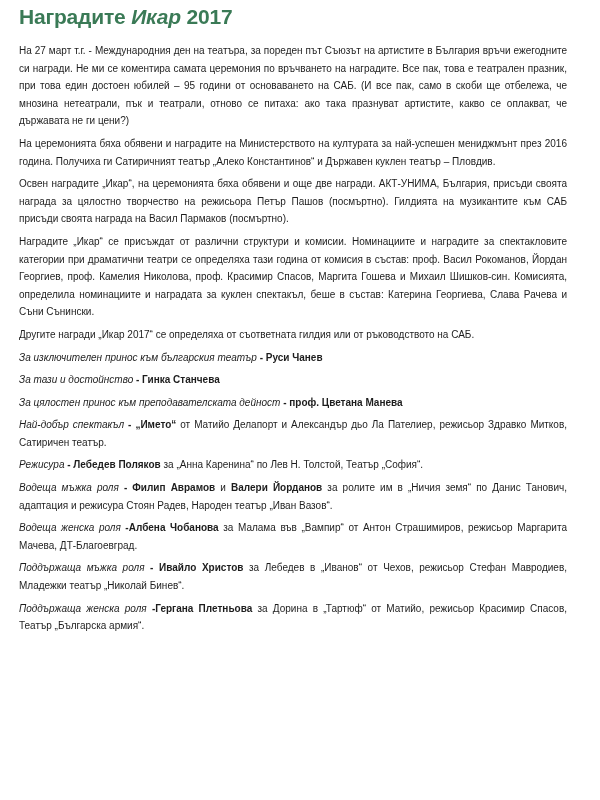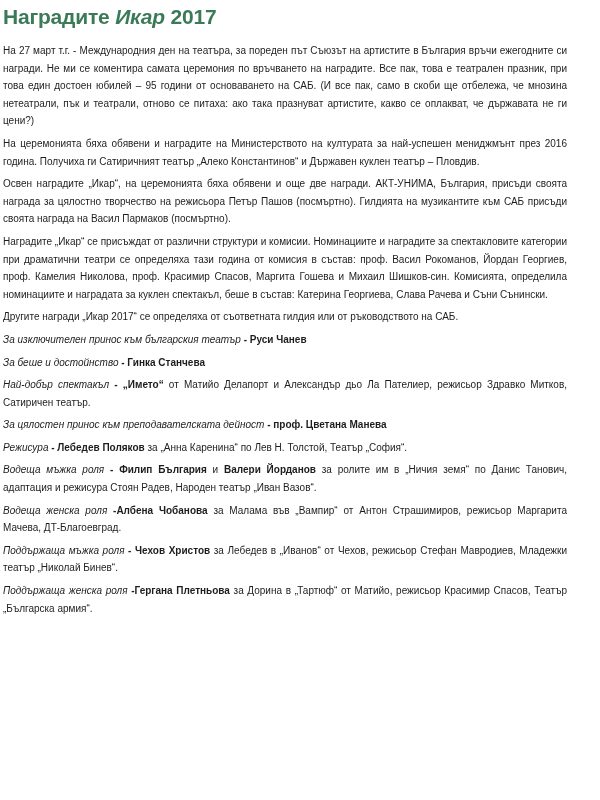--- a/index.html
+++ b/index.html
@@ -12,21 +12,21 @@
   body {
     width: 600px;
     height: 800px;
     background: var(--bg);
     font-family: "Liberation Sans", sans-serif;
     overflow: hidden;
   }
   .page {
     width: 572px;
     height: 800px;
-    padding: 4px 5px 2px 3px;
+    padding: 4px 5px 2px 19px;
   }
   h1.title {
     margin: 0 0 13px 0;
     font-size: 21px;
     line-height: 25px;
     font-weight: 700;
     color: var(--accent);
     letter-spacing: -0.2px;
   }
   h1.title .i { font-style: italic; }
@@ -46,22 +46,22 @@
 
 <div class="page">
   <h1 class="title"><span>Наградите </span><span class="i">Икар</span><span> 2017</span></h1>
   <div id="article-body">
       <p class="para para-body"><span class="run-regular">На 27 март т.г. - Международния ден на театъра, за пореден път Съюзът на артистите в България връчи ежегодните си награди. Не ми се коментира самата церемония по връчването на наградите. Все пак, това е театрален празник, при това един достоен юбилей – 95 години от основаването на САБ. (И все пак, само в скоби ще отбележа, че мнозина нетеатрали, пък и театрали, отново се питаха: ако така празнуват артистите, какво се оплакват, че държавата не ги цени?)</span></p>
       <p class="para para-body"><span class="run-regular">На церемонията бяха обявени и наградите на Министерството на културата за най-успешен мениджмънт през 2016 година. Получиха ги Сатиричният театър „Алеко Константинов“ и Държавен куклен театър – Пловдив.</span></p>
       <p class="para para-body"><span class="run-regular">Освен наградите „Икар“, на церемонията бяха обявени и още две награди. АКТ-УНИМА, България, присъди своята награда за цялостно творчество на режисьора Петър Пашов (посмъртно). Гилдията на музикантите към САБ присъди своята награда на Васил Пармаков (посмъртно).</span></p>
       <p class="para para-body"><span class="run-regular">Наградите „Икар“ се присъждат от различни структури и комисии. Номинациите и наградите за спектакловите категории при драматични театри се определяха тази година от комисия в състав: проф. Васил Рокоманов, Йордан Георгиев, проф. Камелия Николова, проф. Красимир Спасов, Маргита Гошева и Михаил Шишков-син. Комисията, определила номинациите и наградата за куклен спектакъл, беше в състав: Катерина Георгиева, Слава Рачева и Съни Сънински.</span></p>
       <p class="para para-body"><span class="run-regular">Другите награди „Икар 2017“ се определяха от съответната гилдия или от ръководството на САБ.</span></p>
       <p class="para para-award"><span class="run-bold-italic">За изключителен принос към българския театър</span><span class="run-bold"> - </span><span class="run-bold">Руси Чанев</span></p>
-      <p class="para para-award"><span class="run-bold-italic">За беше и достойнство</span><span class="run-bold"> - </span><span class="run-bold">Гинка Станчева</span></p>
+      <p class="para para-award"><span class="run-bold-italic">За тази и достойнство</span><span class="run-bold"> - </span><span class="run-bold">Гинка Станчева</span></p>
+      <p class="para para-award"><span class="run-bold-italic">За цялостен принос към преподавателската дейност</span><span class="run-bold"> - </span><span class="run-bold">проф. Цветана Манева</span></p>
       <p class="para para-award"><span class="run-bold-italic">Най-добър спектакъл</span><span class="run-bold"> - „Името“</span><span class="run-regular"> от Матийо Делапорт и Александър дьо Ла Пателиер, режисьор Здравко Митков, Сатиричен театър.</span></p>
-      <p class="para para-award"><span class="run-bold-italic">За цялостен принос към преподавателската дейност</span><span class="run-bold"> - </span><span class="run-bold">проф. Цветана Манева</span></p>
       <p class="para para-award"><span class="run-bold-italic">Режисура</span><span class="run-bold"> - Лебедев Поляков</span><span class="run-regular"> за „Анна Каренина“ по Лев Н. Толстой, Театър „София“.</span></p>
-      <p class="para para-award"><span class="run-bold-italic">Водеща мъжка роля</span><span class="run-bold"> - Филип България</span><span class="run-regular"> и </span><span class="run-bold">Валери Йорданов</span><span class="run-regular"> за ролите им в „Ничия земя“ по Данис Танович, адаптация и режисура Стоян Радев, Народен театър „Иван Вазов“.</span></p>
+      <p class="para para-award"><span class="run-bold-italic">Водеща мъжка роля</span><span class="run-bold"> - Филип Аврамов</span><span class="run-regular"> и </span><span class="run-bold">Валери Йорданов</span><span class="run-regular"> за ролите им в „Ничия земя“ по Данис Танович, адаптация и режисура Стоян Радев, Народен театър „Иван Вазов“.</span></p>
       <p class="para para-award"><span class="run-bold-italic">Водеща женска роля</span><span class="run-bold"> -Албена Чобанова</span><span class="run-regular"> за Малама във „Вампир“ от Антон Страшимиров, режисьор Маргарита Мачева, ДТ-Благоевград.</span></p>
-      <p class="para para-award"><span class="run-bold-italic">Поддържаща мъжка роля</span><span class="run-bold"> - Чехов Христов</span><span class="run-regular"> за Лебедев в „Иванов“ от Чехов, режисьор Стефан Мавродиев, Младежки театър „Николай Бинев“.</span></p>
+      <p class="para para-award"><span class="run-bold-italic">Поддържаща мъжка роля</span><span class="run-bold"> - Ивайло Христов</span><span class="run-regular"> за Лебедев в „Иванов“ от Чехов, режисьор Стефан Мавродиев, Младежки театър „Николай Бинев“.</span></p>
       <p class="para para-award"><span class="run-bold-italic">Поддържаща женска роля</span><span class="run-bold"> -Гергана Плетньова</span><span class="run-regular"> за Дорина в „Тартюф“ от Матийо, режисьор Красимир Спасов, Театър „Българска армия“.</span></p>
     </div>
 </div>
 
 </body></html>

